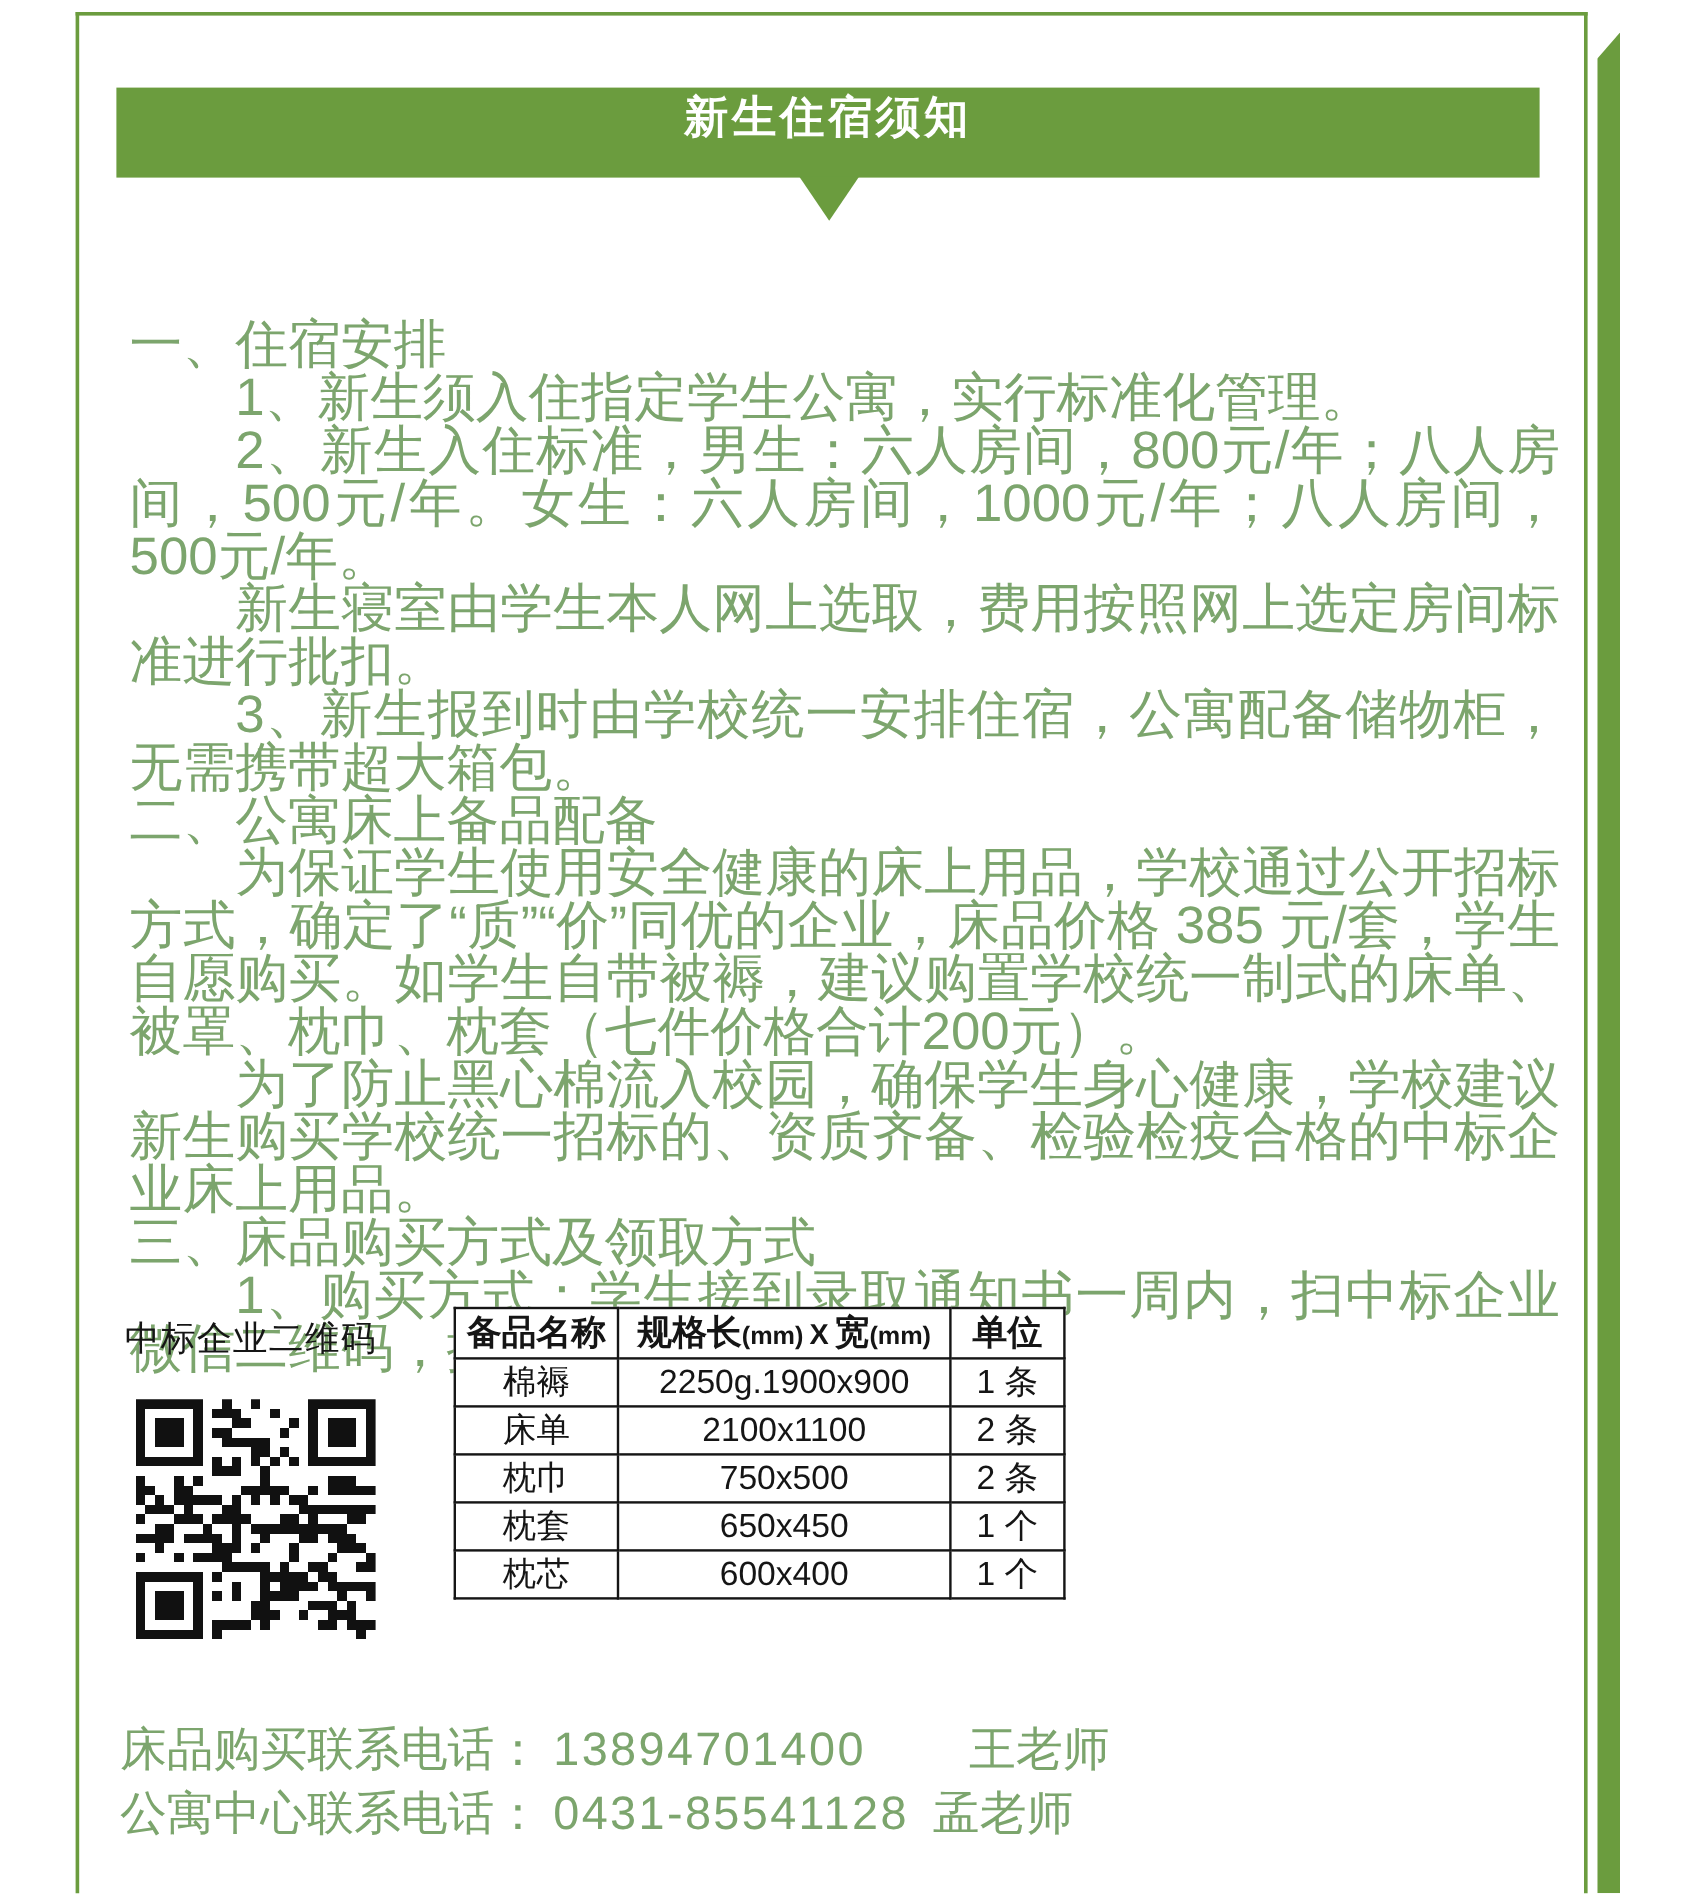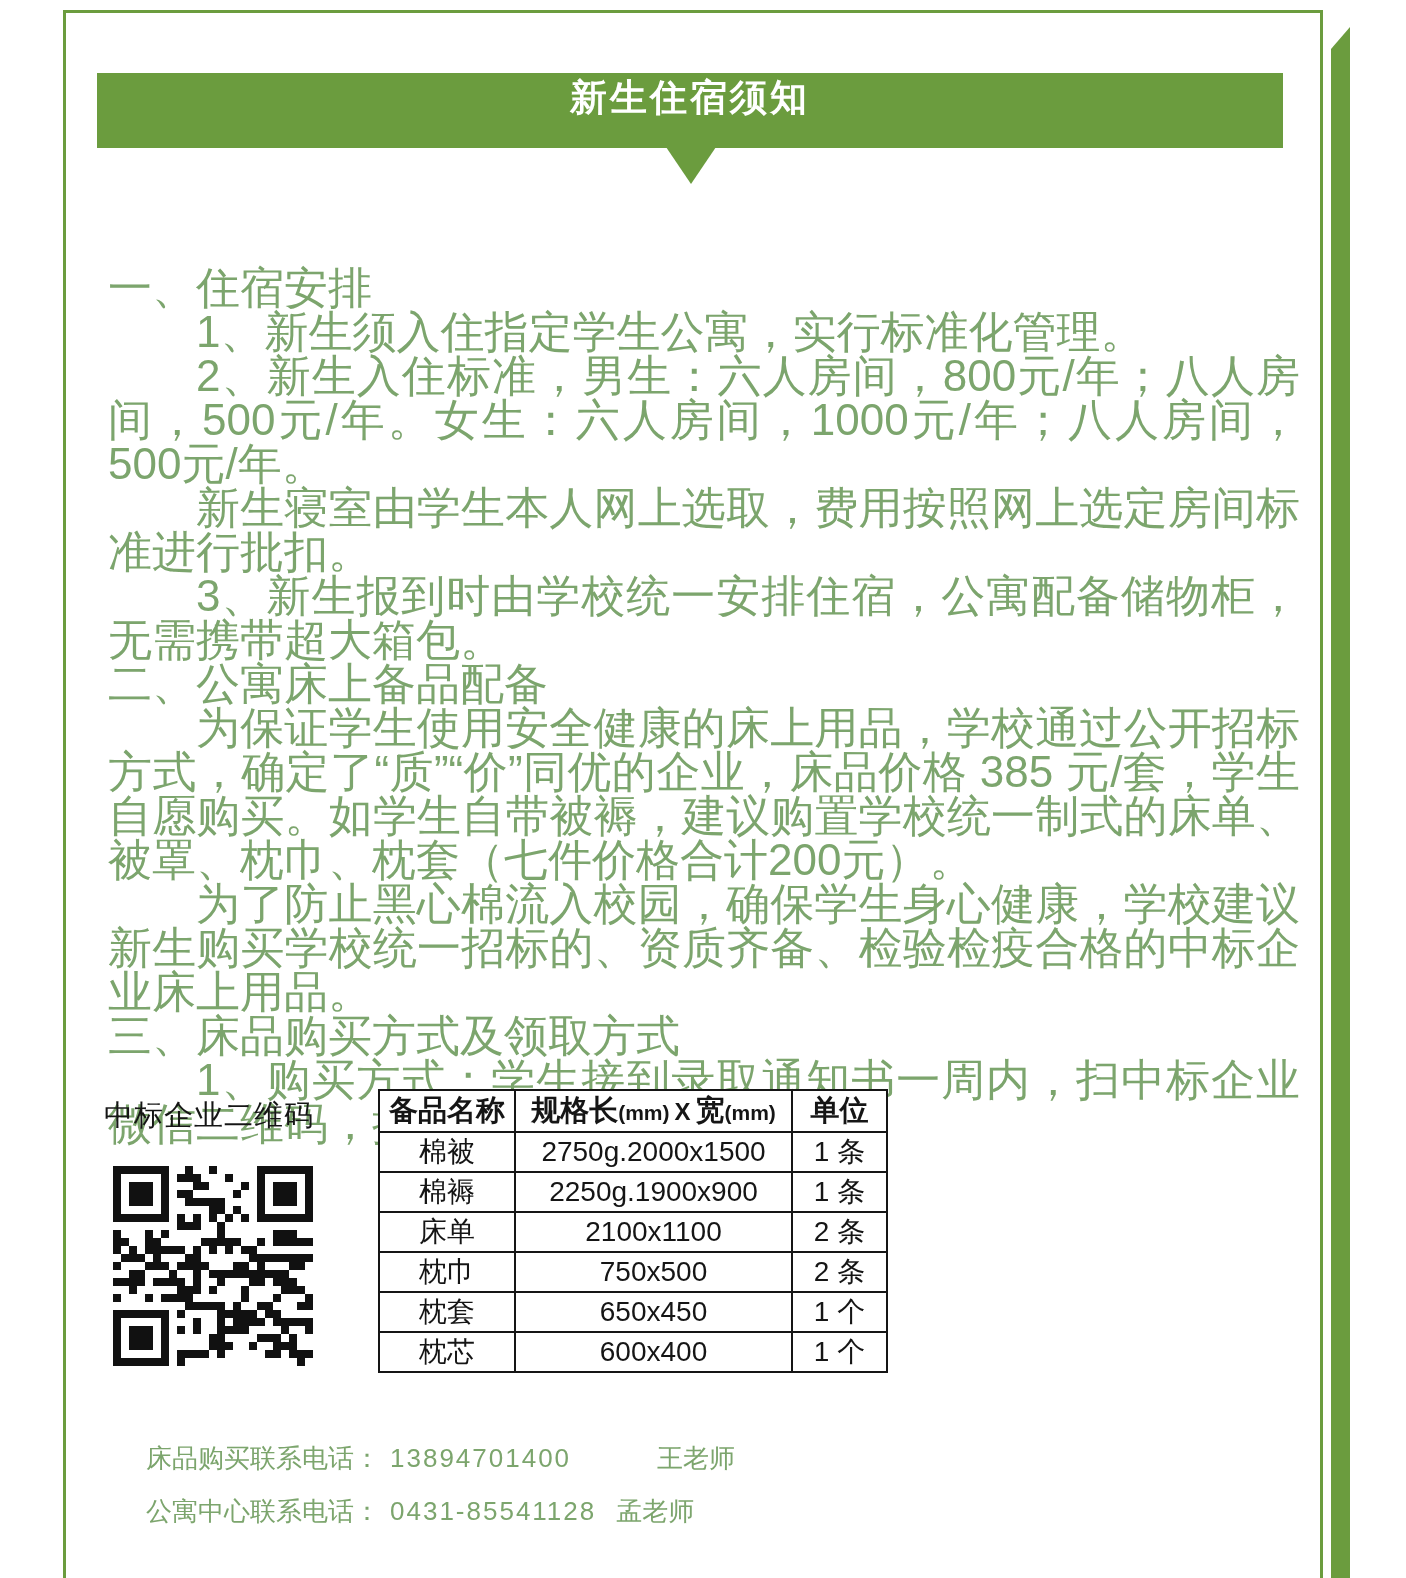--- a/index.html
+++ b/index.html
@@ -81,23 +81,22 @@
   .spec-table thead tr{height:41px;}
   .spec-table tbody tr{height:37px;}
   .spec-table th{font-size:29px;font-weight:bold;}
   .spec-table .c1{width:134px;}
   .spec-table .c2{width:275px;}
   .spec-table .c3{width:93px;}
   .spec-table .sm{font-size:21px;font-weight:bold;}
   .spec-table .xx{font-size:24px;font-weight:bold;padding:0 5px;}
   .contacts{
     position:absolute;left:100px;top:1432px;
-    font-size:26px;line-height:53px;
+    font-size:39px;line-height:53px;
     color:var(--text-green);
-    margin-left:46px;
   }
   .contacts .phone{margin-left:10px;letter-spacing:2px;}
   .contacts .gap-wide{margin-left:86px;}
   .contacts .gap-narrow{margin-left:20px;}
 </style>
 </head>
 <body>
 
 <div class="page">
 
@@ -429,25 +428,20 @@
   <table class="spec-table">
     <thead>
       <tr>
         <th class="c1">备品名称</th>
         <th class="c2"><span>规格长</span><span class="sm">(mm)</span><span class="xx">X</span><span>宽</span><span class="sm">(mm)</span></th>
         <th class="c3">单位</th>
       </tr>
     </thead>
     <tbody>
       <tr>
-          <td>棉被</td>
-          <td>2750g.2000x1500</td>
-          <td>1 条</td>
-        </tr>
-      <tr>
           <td>棉褥</td>
           <td>2250g.1900x900</td>
           <td>1 条</td>
         </tr>
       <tr>
           <td>床单</td>
           <td>2100x1100</td>
           <td>2 条</td>
         </tr>
       <tr>

